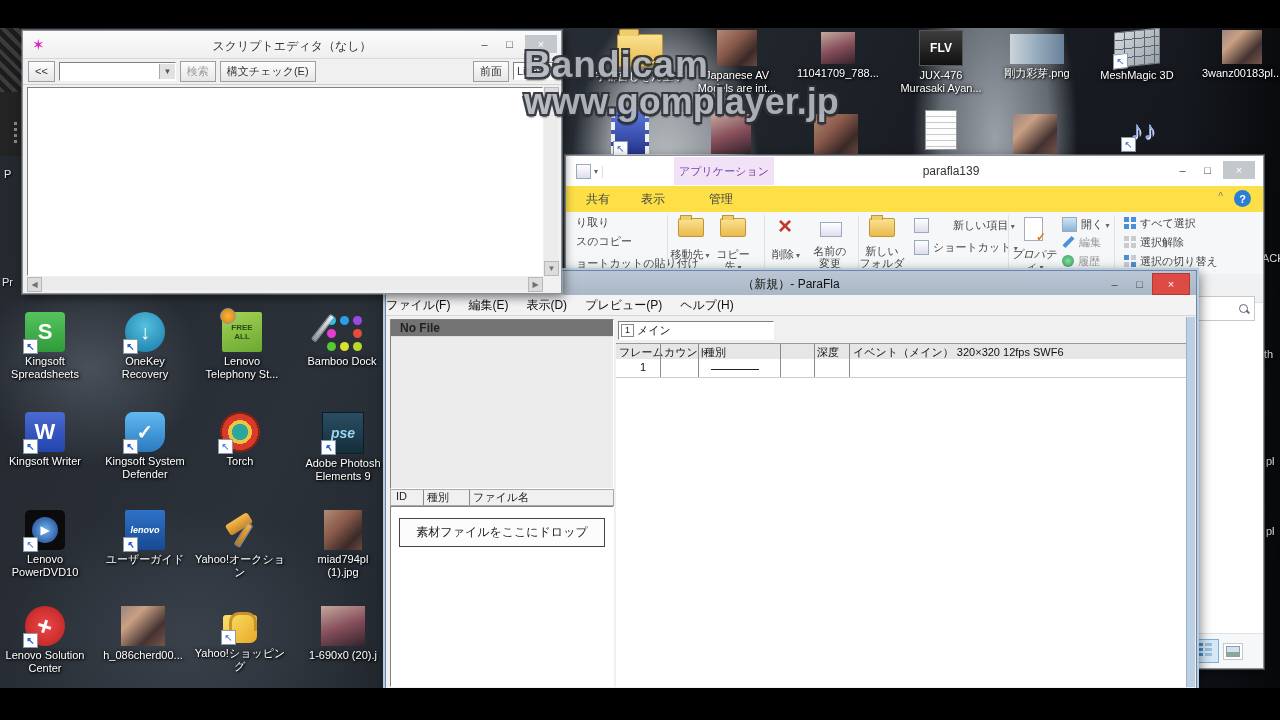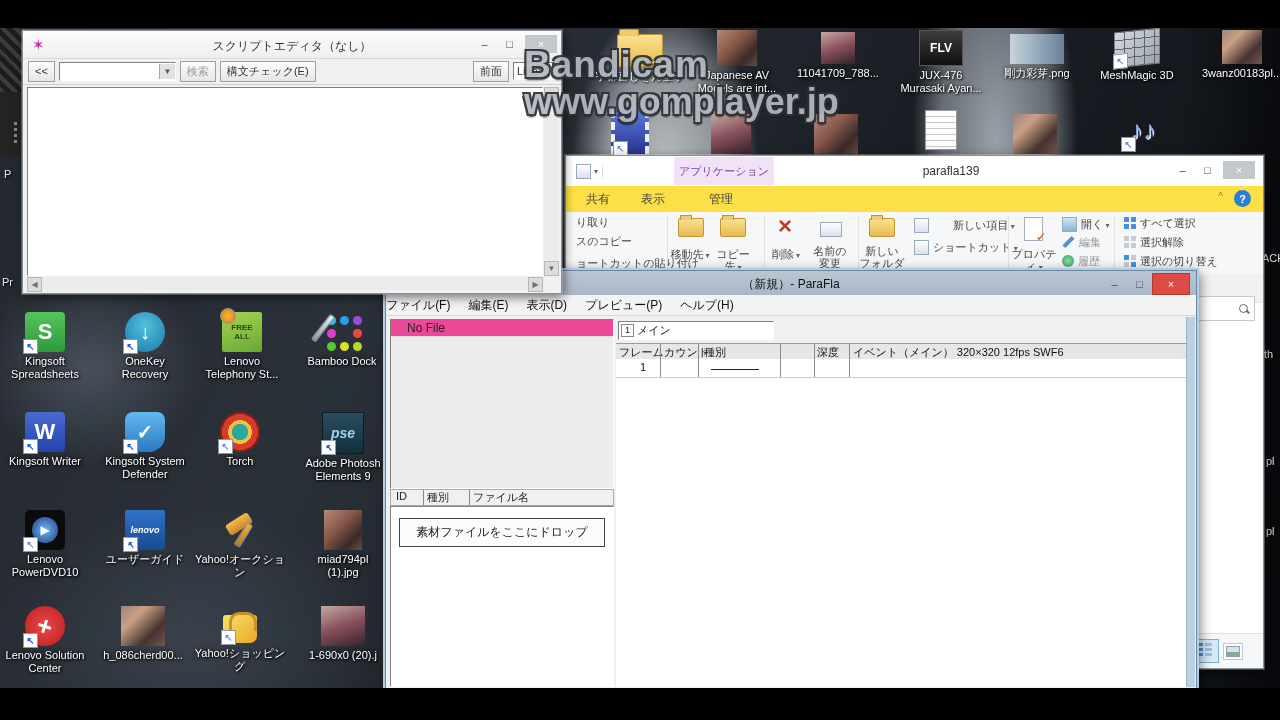--- a/index.html
+++ b/index.html
@@ -356,21 +356,21 @@
       <div class="ritem" style="left:348px;top:6px;gap:24px;">
         <span class="rsm"></span>
         <span class="rlabel dd" style="position:static;">新しい項目</span>
         </div>
       <div class="ritem" style="left:348px;top:28px;">
         <span class="rsm"></span>
         <span class="rlabel dd" style="position:static;">ショートカット</span>
         </div>
       <span class="rsep" style="left:442px;"></span>
       <span class="rpage" style="position:absolute;left:458px;top:5px;"></span>
-      <span class="rlabel dd" style="left:440px;top:36px;width:56px;">プロパティ</span>
+      <span class="rlabel dd" style="left:440px;top:36px;width:56px;font-style:italic;">プロパティ</span>
       <div class="ritem" style="left:496px;top:5px;">
         <span class="rsm" style="background:linear-gradient(#cfe4f4,#8ab4d8);"></span>
         <span class="rlabel dd" style="position:static;">開く</span>
         </div>
       <div class="ritem" style="left:496px;top:24px;">
         <span style="width:13px;height:4px;background:#4a90d8;transform:rotate(-45deg);"></span>
         <span class="rlabel" style="position:static;color:#999;">編集</span>
         </div>
       <div class="ritem" style="left:496px;top:43px;">
         <span style="width:12px;height:12px;border-radius:50%;background:radial-gradient(#8ae0a8,#2a9a58);"></span>
@@ -412,21 +412,21 @@
     </div>
     <div class="menu">
       <span>ファイル(F)</span>
       <span>編集(E)</span>
       <span>表示(D)</span>
       <span>プレビュー(P)</span>
       <span>ヘルプ(H)</span>
     </div>
 
     <div class="sunken" style="position:absolute;left:4px;top:48px;width:222px;height:168px;background:#ececec;">
-      <div style="background:#ec4899;font-weight:normal;font-size:12px;padding:1px 16px;border-bottom:1px solid #ddd;">No File</div>
+      <div style="background:#737373;font-weight:bold;font-size:12px;padding:1px 9px;border-bottom:1px solid #ddd;">No File</div>
     </div>
     <div style="position:absolute;left:4px;top:218px;width:222px;height:15px;background:#f0f0f0;border:1px solid #aaa;font-size:11px;display:flex;">
       <span style="width:27px;padding-left:5px;border-right:1px solid #888;">ID</span>
       <span style="width:42px;padding-left:3px;border-right:1px solid #888;">種別</span>
       <span style="flex:1;padding-left:3px;">ファイル名</span>
     </div>
     <div class="sunken" style="position:absolute;left:4px;top:235px;width:222px;height:179px;">
       <div style="margin:11px 8px 0 8px;border:1px solid #444;background:#fcfcfc;text-align:center;padding:5px 0;font-size:12px;">素材ファイルをここにドロップ</div>
     </div>
 

